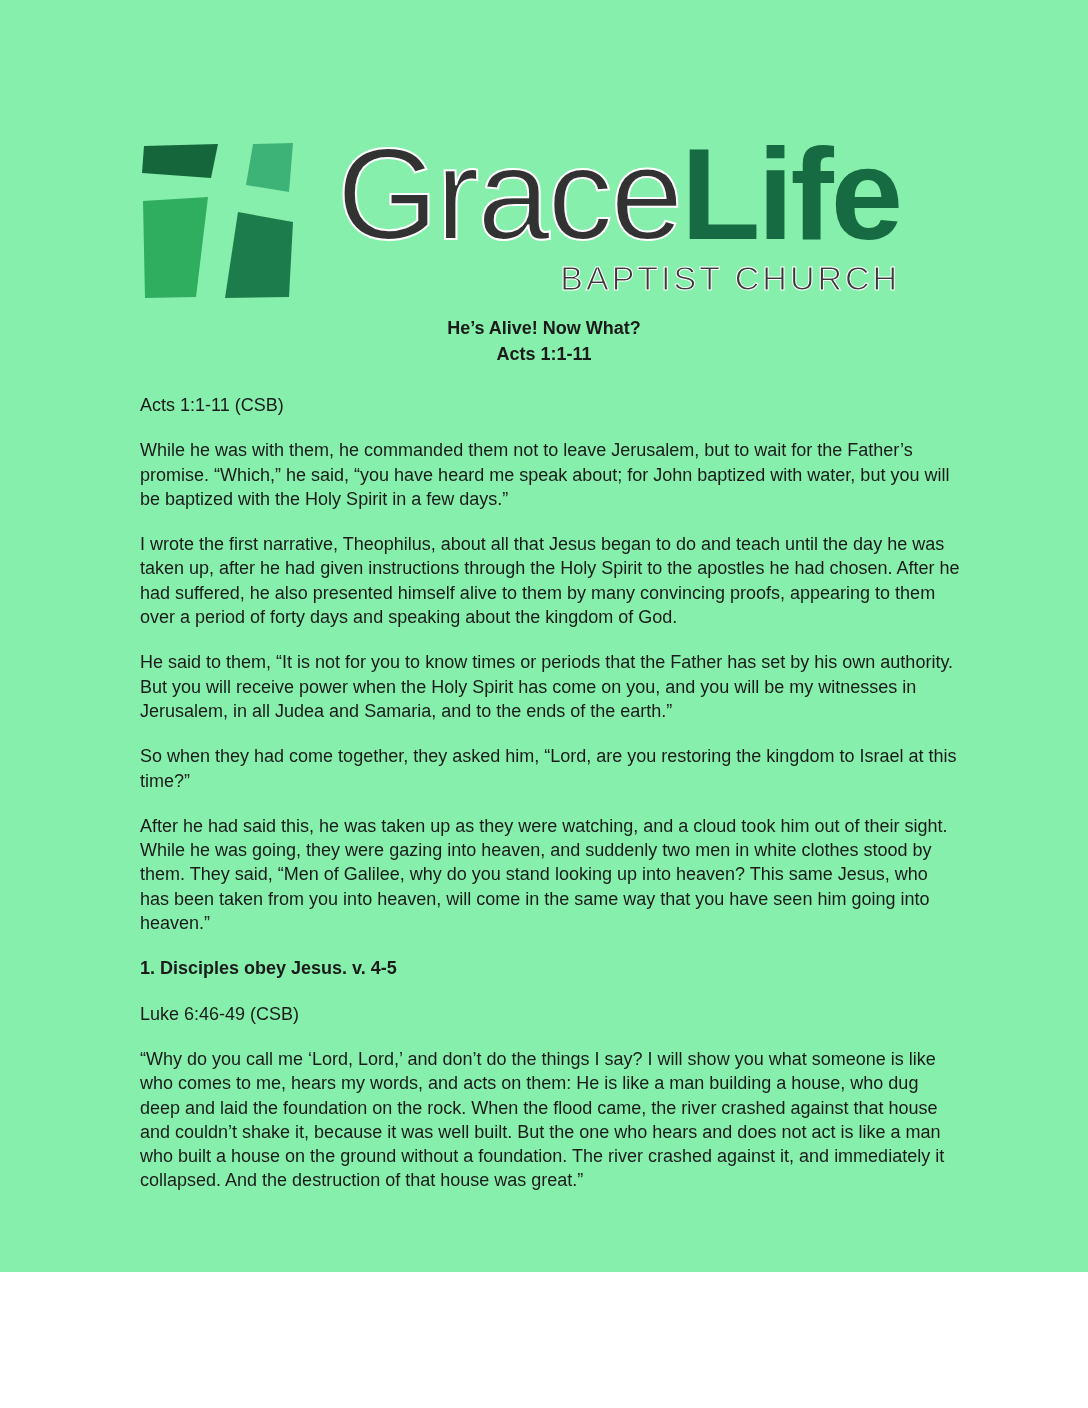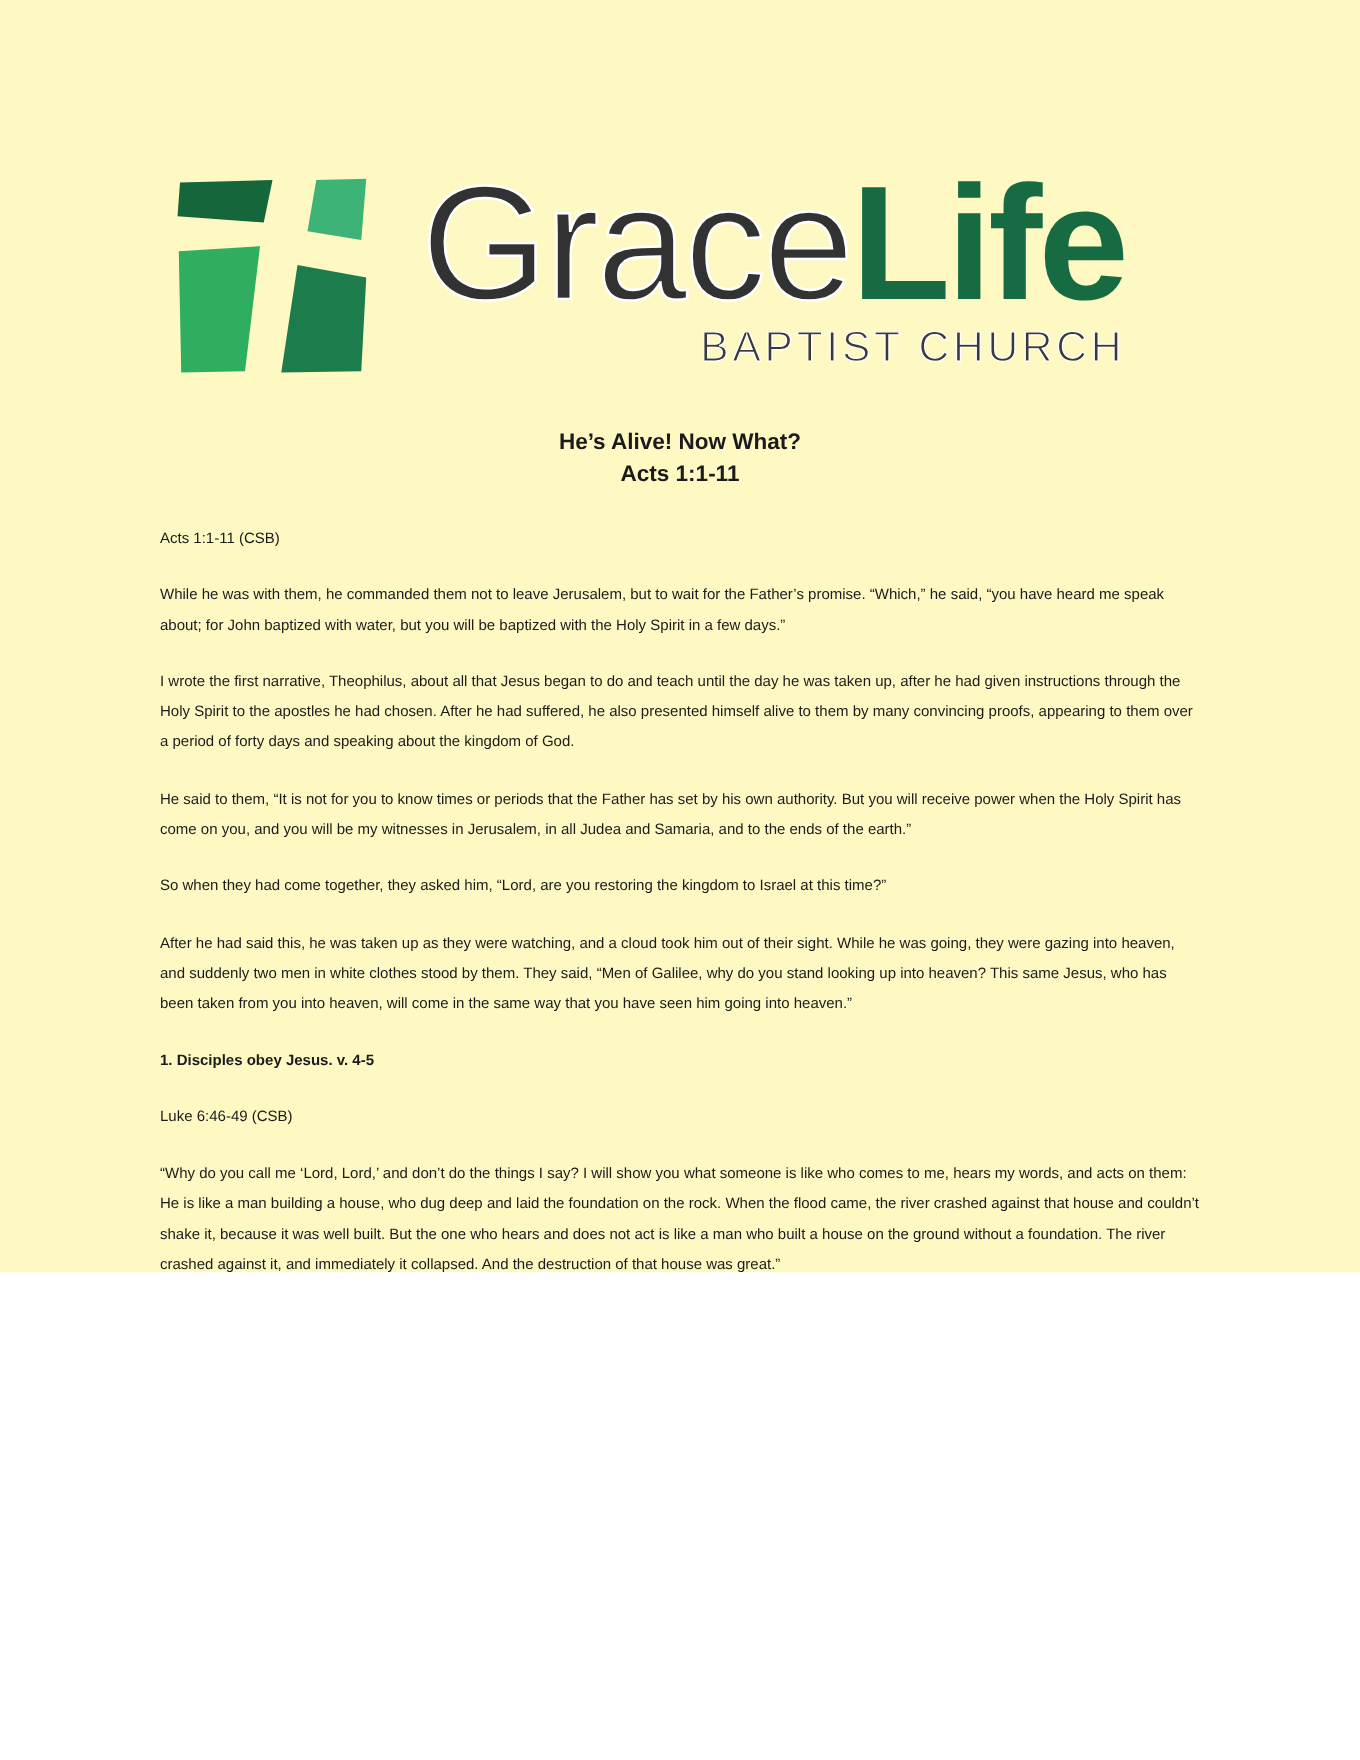--- a/index.html
+++ b/index.html
@@ -3,23 +3,23 @@
 <meta charset="utf-8">
 <style>
   html, body {
     margin: 0;
     padding: 0;
     background: #ffffff;
   }
   .page {
     position: relative;
     width: 1088px;
-    height: 1018px;
+    height: 1272px;
     margin: 0 auto;
-    background: #fef9c3;
+    background: #86efac;
     box-sizing: border-box;
     padding: 135px 128px 0 128px;
     font-family: "Liberation Sans", sans-serif;
     color: #1b1b1b;
     overflow: hidden;
   }
   
   .logo-row {
     display: flex;
     align-items: flex-start;
@@ -58,34 +58,33 @@
     font-size: 34px;
     line-height: 46px;
     font-weight: 400;
     letter-spacing: 3px;
     color: #3a3a3a;
     -webkit-text-stroke: 1px #ffffff;
     white-space: nowrap;
   }
   
   .title-block {
-    margin-top: 25px;
     text-align: center;
     font-size: 18px;
     font-weight: 700;
     line-height: 26px;
     color: #1b1b1b;
   }
   
   .body-text {
     margin-top: 26px;
   }
   .body-text p {
-    margin: 0 0 21px 0;
-    font-size: 12px;
+    margin: 0 0 21px 12px;
+    font-size: 18px;
     line-height: 24.3px;
     font-weight: 400;
     color: #1b1b1b;
   }
   .body-text p.bold {
     font-weight: 700;
   }
 </style>
 </head>
 <body>

